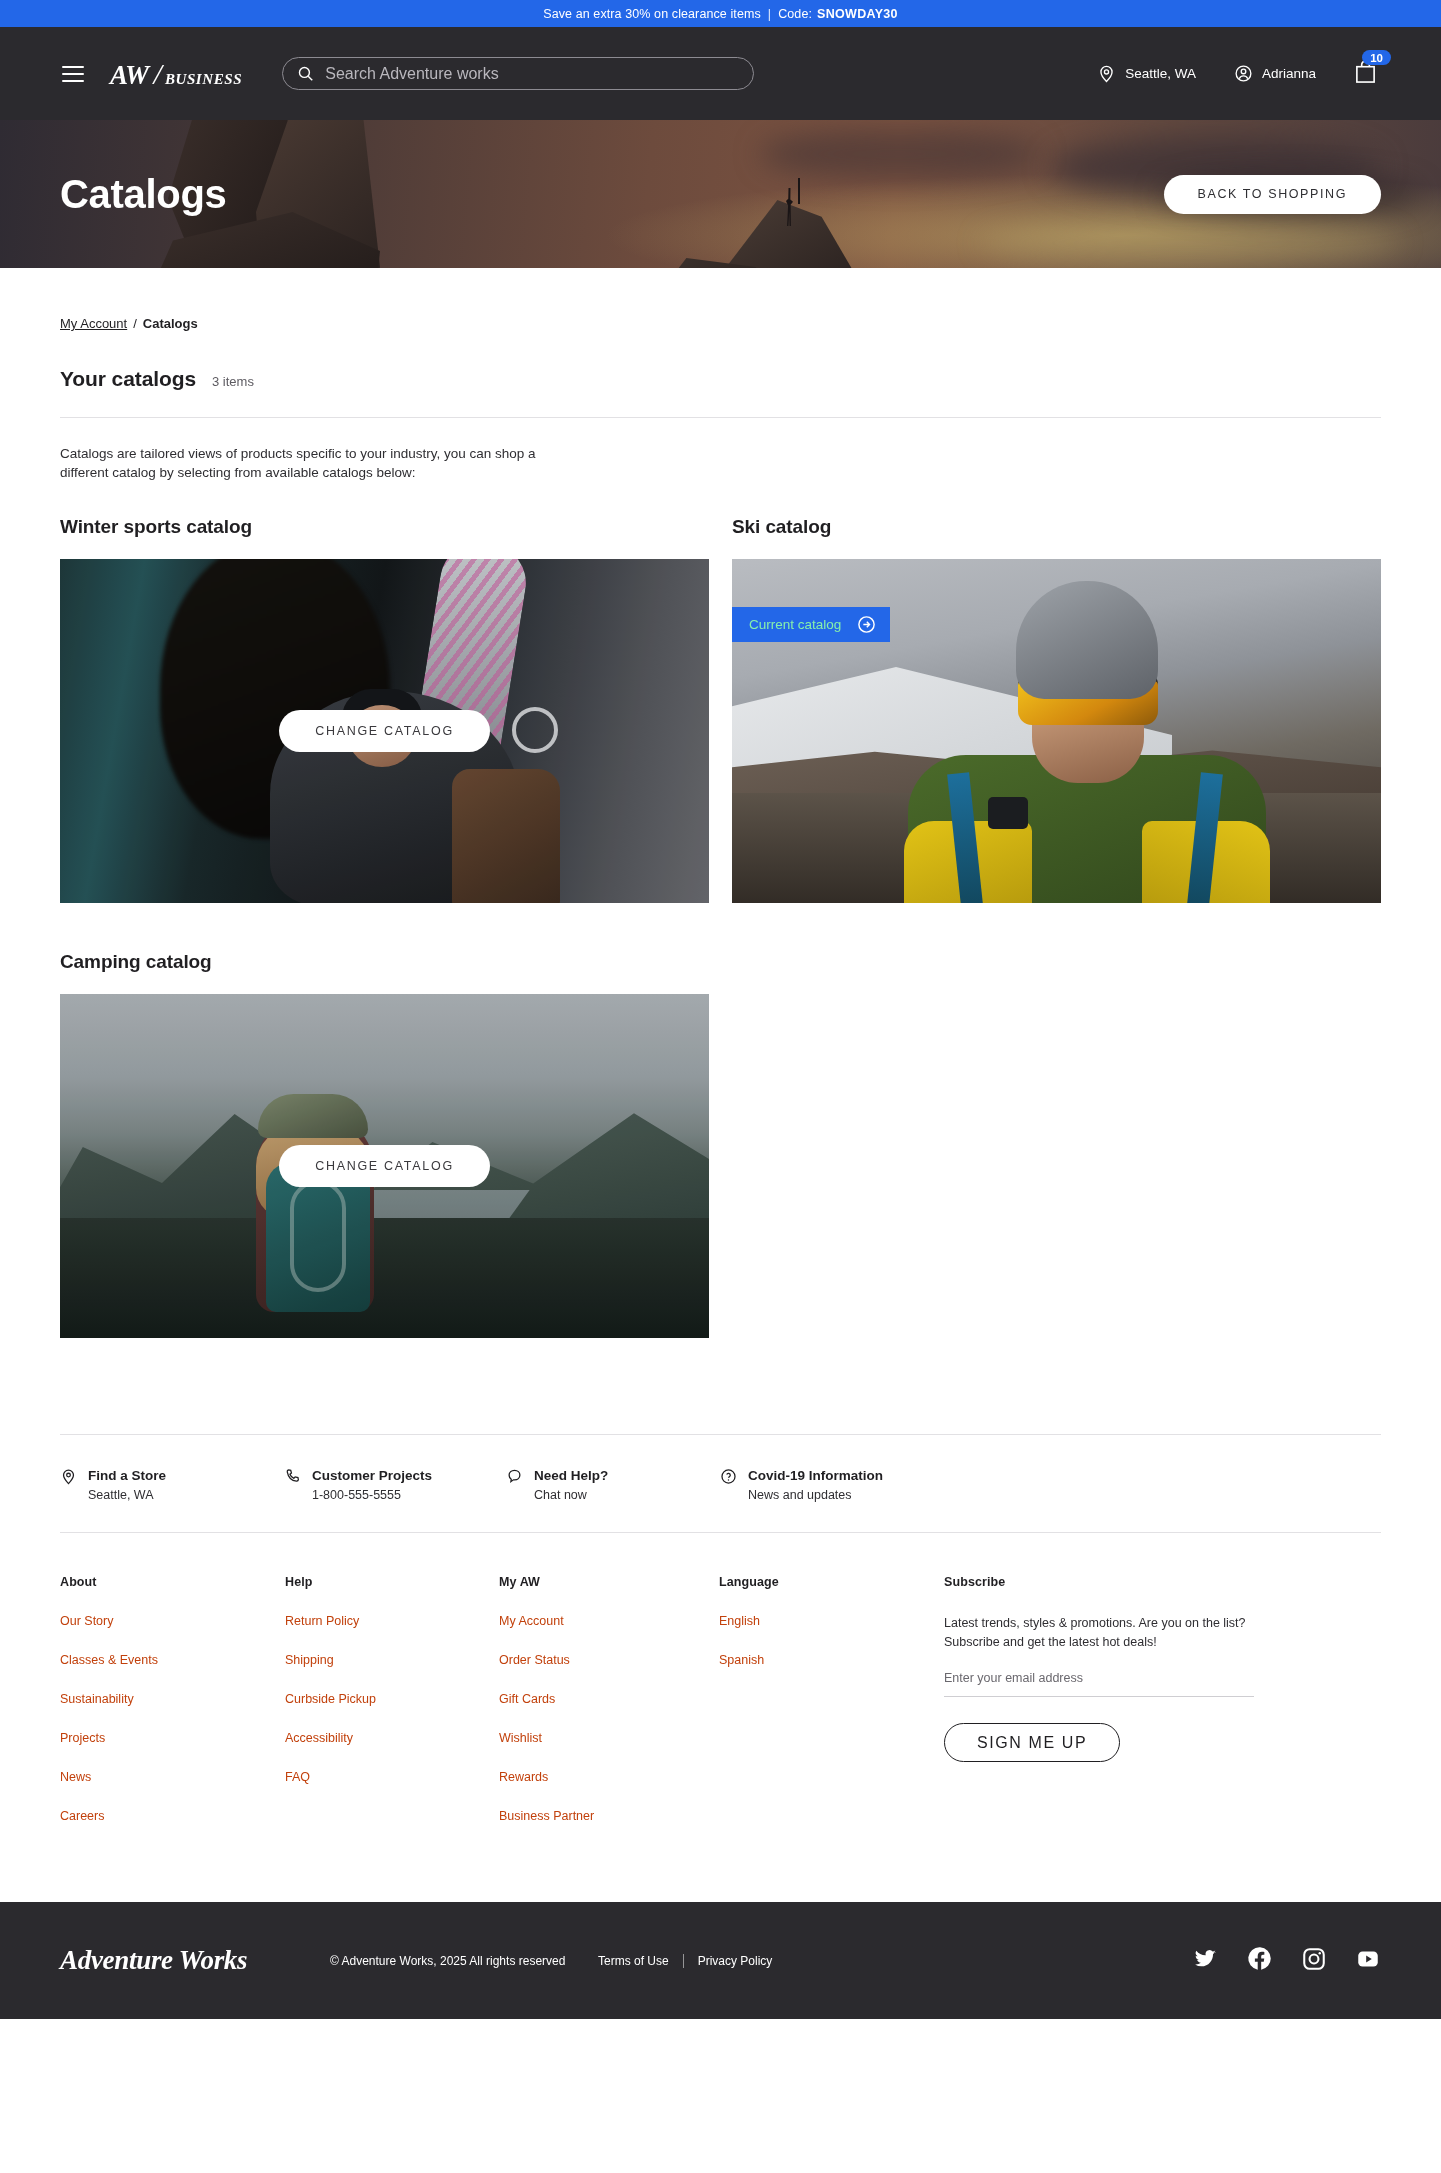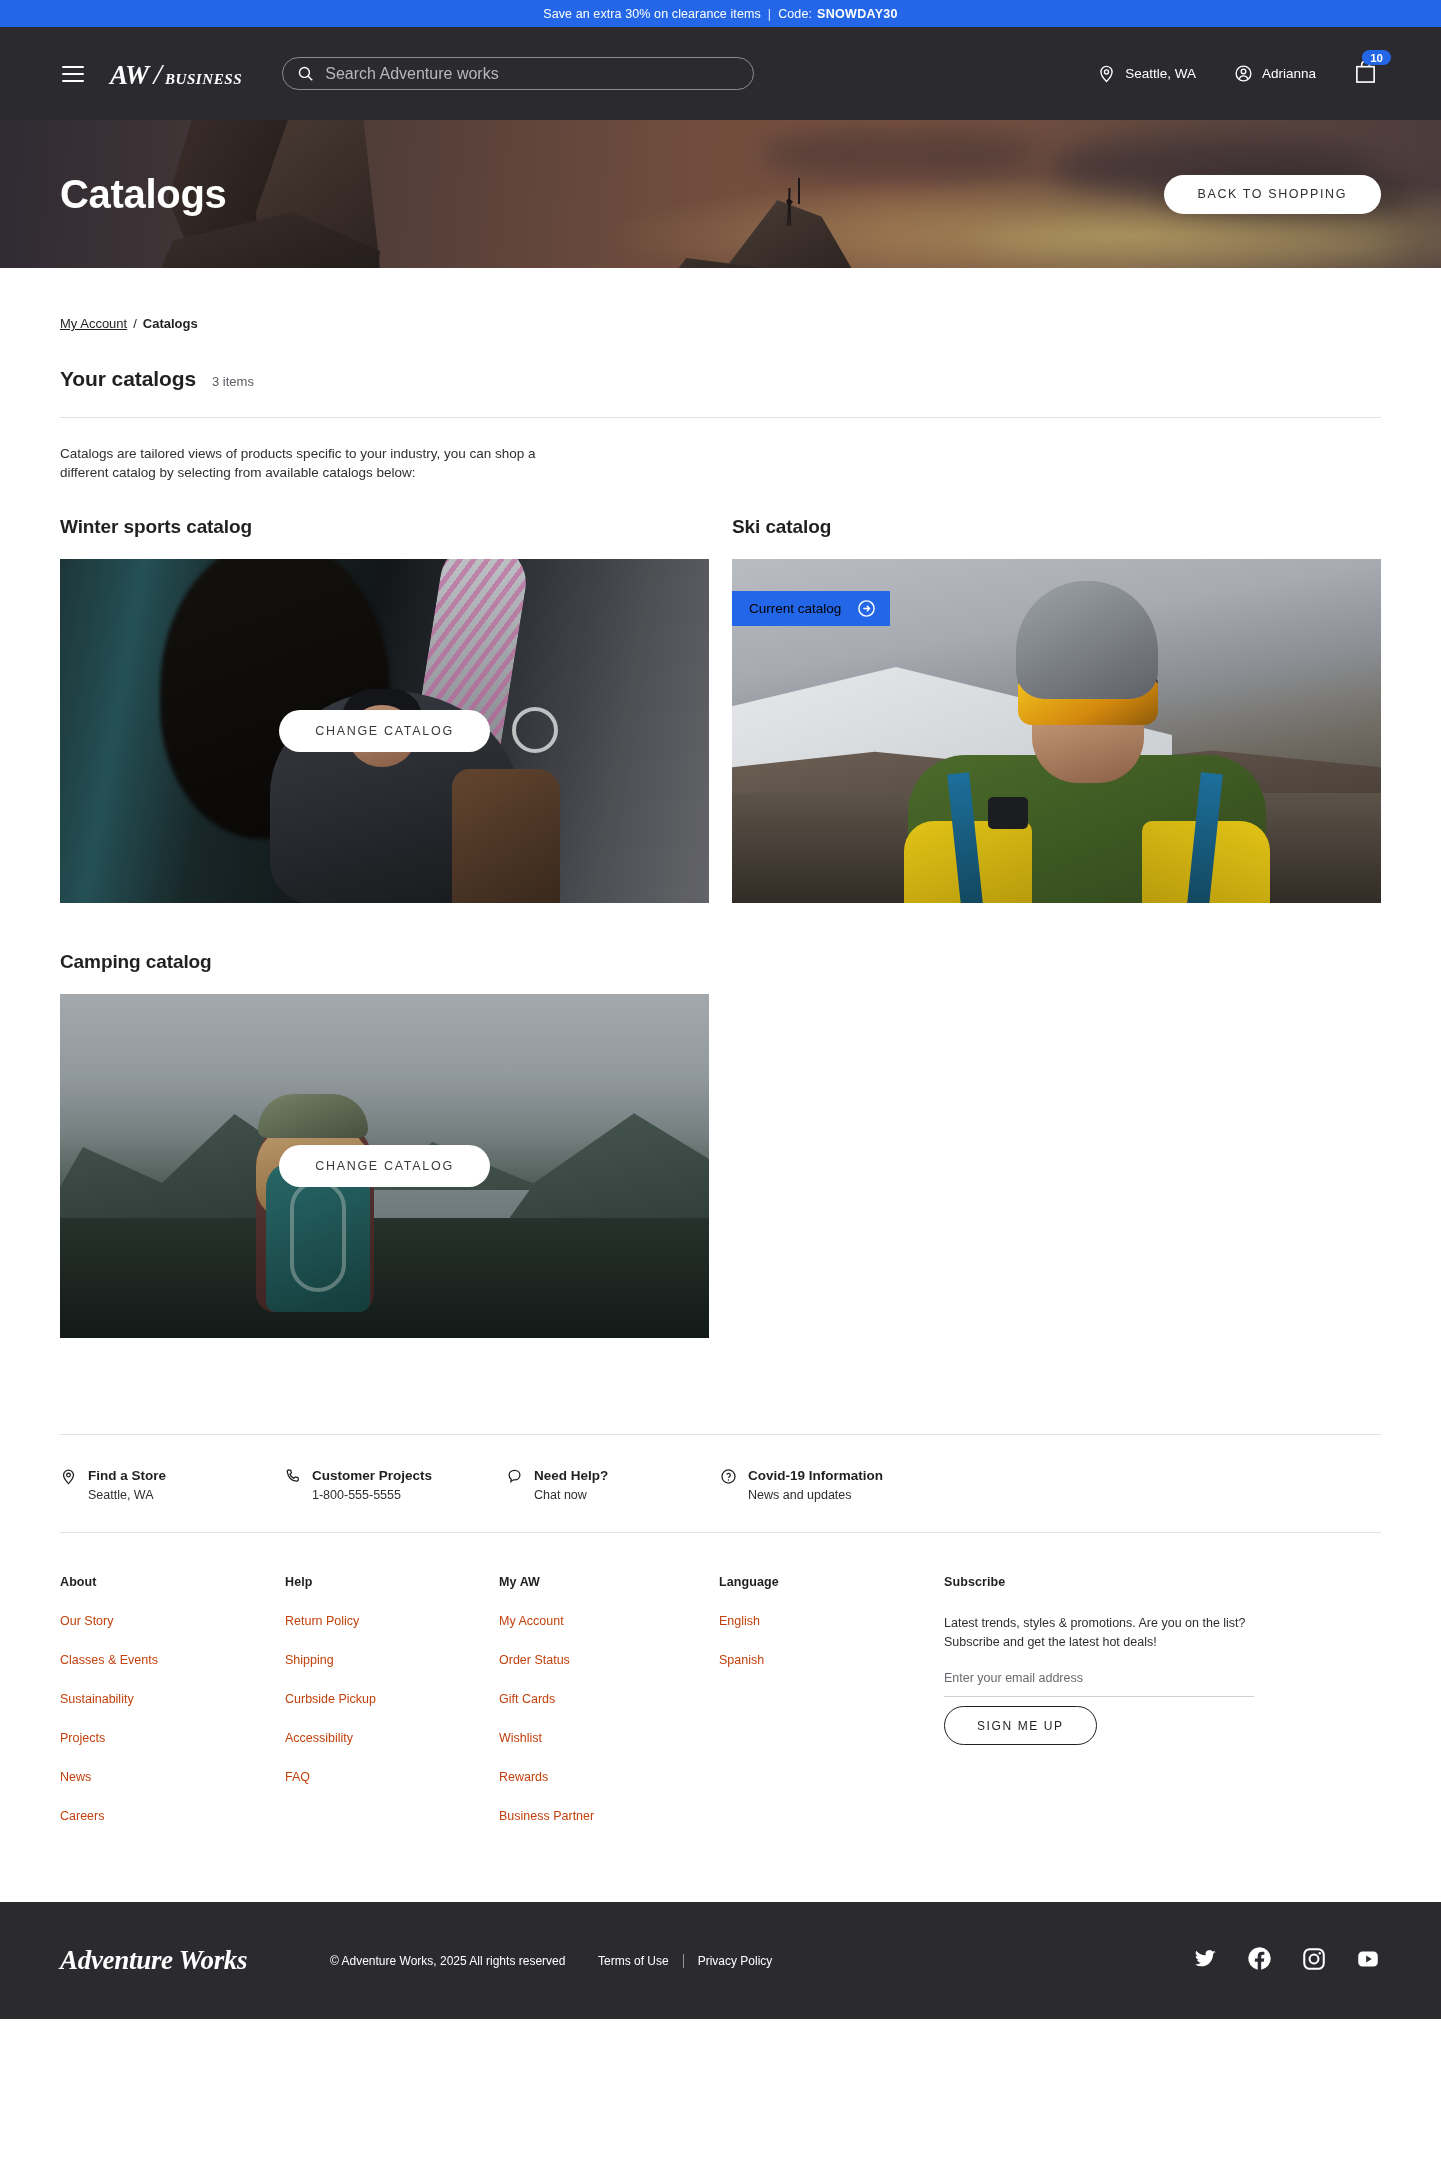--- a/index.html
+++ b/index.html
@@ -397,22 +397,22 @@
     background: #ffffff; color: #3a393d;
     border: 0; border-radius: 24px;
     height: 42px; padding: 0 36px;
     font-size: 12.5px; letter-spacing: 1.7px;
     font-family: "Liberation Sans", sans-serif;
     cursor: pointer;
     display: inline-flex; align-items: center; justify-content: center;
   }
   .current-badge {
     position: absolute; z-index: 5;
-    left: 0; top: 32px;
-    background: #2367e8; color: #000000;
+    left: 0; top: 48px;
+    background: #2367e8; color: #86efac;
     height: 35px; padding: 0 14px 0 17px;
     display: flex; align-items: center; gap: 16px;
     font-size: 13.5px;
     cursor: pointer;
   }
 
   .spacer-after-grid { height: 96px; }
 
   
   .service-wrap { padding: 0 60px; }
@@ -460,25 +460,25 @@
     padding-bottom: 10px;
     width: 310px;
   }
   .sub-input {
     border: 0; outline: 0; background: transparent;
     font-size: 12.5px; color: #6a686e; width: 100%;
     font-family: "Liberation Sans", sans-serif;
   }
   .sub-input::placeholder { color: #6a686e; }
   .btn-outline {
-    margin-top: 9px;
+    margin-top: 26px;
     background: transparent; color: #201f22;
     border: 1px solid #201f22; border-radius: 22px;
     height: 39px; padding: 0 32px;
-    font-size: 12px; letter-spacing: 1.6px;
+    font-size: 16px; letter-spacing: 1.6px;
     font-family: "Liberation Sans", sans-serif;
     cursor: pointer;
   }
   .footer-gap { height: 54px; }
 
   
   .bottom-bar {
     background: #2b2a2e;
     height: 117px;
     display: flex; align-items: center;

